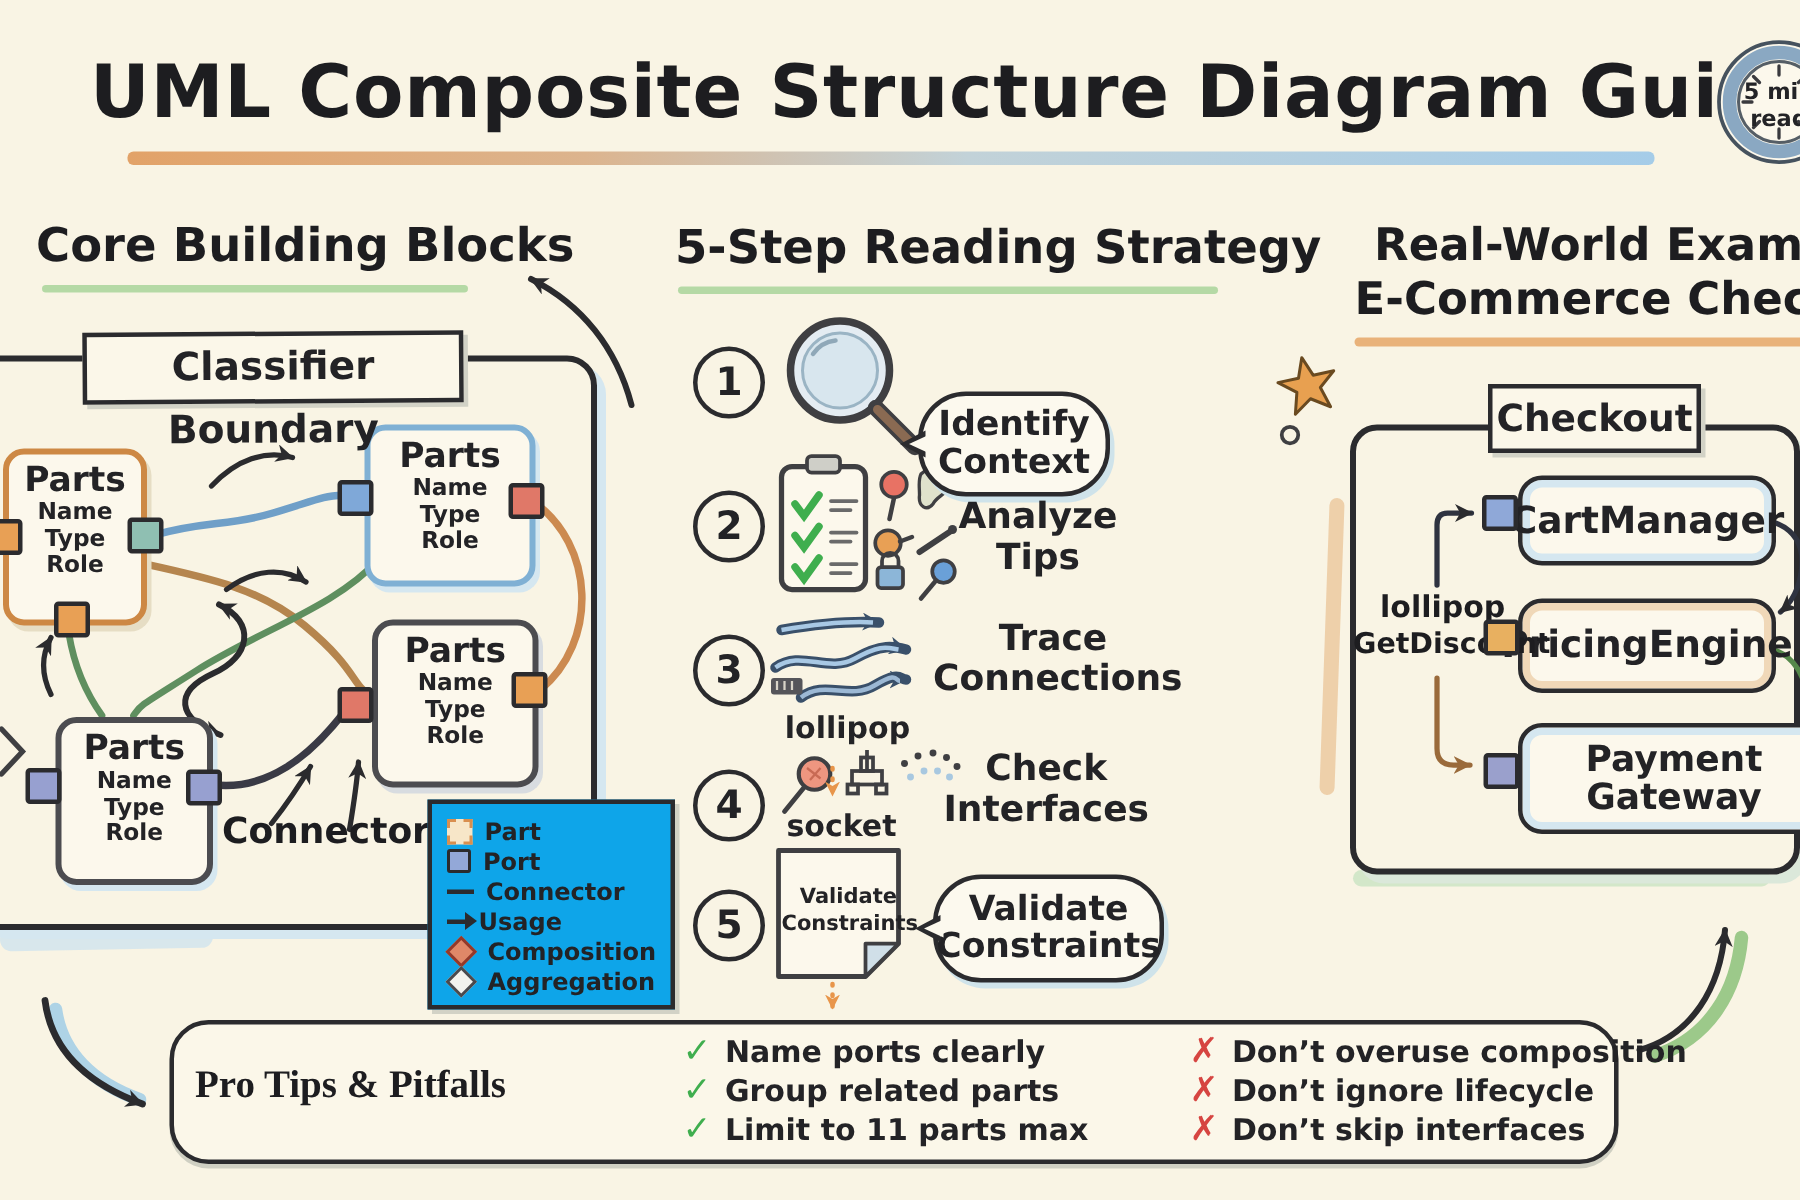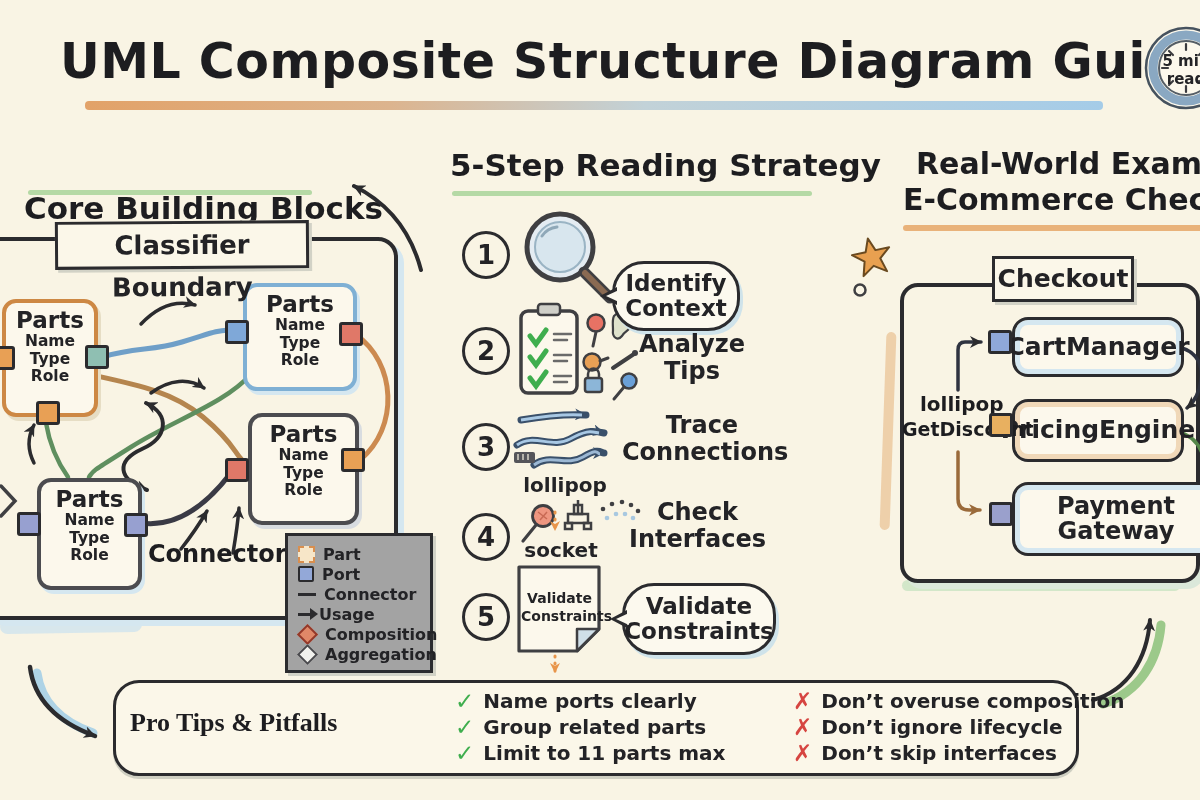--- a/index.html
+++ b/index.html
@@ -28,22 +28,22 @@
     position:absolute;background:#fcf9ee;border:3px solid #2b2b2e;border-radius:32px;
     box-shadow:3px 4px 0 #cfe3ea;display:flex;align-items:center;justify-content:center;
     text-align:center;font-weight:bold;line-height:1.1;z-index:2;
   }
   .bubble::before{content:"";position:absolute;left:-15px;top:50%;margin-top:-9px;
     border-right:17px solid #2b2b2e;border-top:9px solid transparent;border-bottom:9px solid transparent;}
   .bubble::after{content:"";position:absolute;left:-9px;top:50%;margin-top:-6px;
     border-right:13px solid #fcf9ee;border-top:6px solid transparent;border-bottom:6px solid transparent;}
   .step-label{position:absolute;font-weight:bold;text-align:center;line-height:1.12;z-index:2;}
   .legend{
-    position:absolute;left:285px;top:533px;width:132px;background:#a3a3a3;
-    border:3px solid #2b2b2e;box-shadow:3px 3px 0 #d2d2c6;padding:8px 0 6px 10px;z-index:4;
+    position:absolute;left:285px;top:533px;width:132px;background:#0ea5e9;
+    border:3px solid #2b2b2e;box-shadow:3px 3px 0 #d2d2c6;padding:8px 17px 6px 10px;z-index:4;
   }
   .legend-row{display:flex;align-items:center;gap:8px;height:20px;font-size:16px;font-weight:bold;}
   .sw{display:inline-block;flex:none;}
   .sw-part{width:13px;height:13px;border:2px dashed #d98f4f;background:#f7e6c8;}
   .sw-port{width:12px;height:12px;border:2.5px solid #2b2b2e;background:#93a8d8;border-radius:2px;}
   .sw-connector{width:18px;height:0;border-top:3px solid #2b2b2e;}
   .sw-usage{position:relative;width:13px;height:3px;background:#2b2b2e;}
   .sw-usage::after{content:"";position:absolute;right:-7px;top:-4.5px;
     border-left:8px solid #2b2b2e;border-top:6px solid transparent;border-bottom:6px solid transparent;}
   .sw-comp{width:11px;height:11px;background:#e08868;border:2.5px solid #93392a;transform:rotate(45deg);margin:0 2px;}
@@ -85,21 +85,21 @@
         <line x1="35" y1="27" x2="39" y2="31"></line>
           <line x1="65" y1="57" x2="69" y2="61"></line>
         <line x1="69" y1="27" x2="65" y2="31"></line>
           <line x1="39" y1="57" x2="35" y2="61"></line>
       </g>
       <text x="52" y="42" text-anchor="middle" font-size="15" font-weight="bold" fill="#232326">5 min</text>
       <text x="52" y="60" text-anchor="middle" font-size="15" font-weight="bold" fill="#232326">read</text>
     </g>
   </svg>
 
-  <div class="abs hd" style="left:24px;top:146px;font-size:31px;margin-top:44px;">Core Building Blocks</div>
+  <div class="abs hd" style="left:24px;top:146px;font-size:31px;">Core Building Blocks</div>
   <div class="underline" style="left:28px;top:190px;width:284px;height:5px;background:#b5d9a5;"></div>
 
   <div class="abs hd" style="left:450px;top:147px;font-size:31px;">5-Step Reading Strategy</div>
   <div class="underline" style="left:452px;top:191px;width:360px;height:5px;background:#b5d9a5;"></div>
 
   <div class="abs hd" style="left:916px;top:146px;font-size:30px;">Real-World Example</div>
   <div class="abs hd" style="left:903px;top:182px;font-size:30px;">E-Commerce Checkout</div>
   <div class="underline" style="left:903px;top:225px;width:300px;height:6px;background:#e9b27a;"></div>
 
   <div class="boundary" style="left:-20px;top:237px;width:410px;height:375px;border-radius:20px;box-shadow:6px 6px 0 #d5e7f0;"></div>
@@ -331,21 +331,21 @@
 
   <div class="bubble" style="left:612px;top:218px;width:122px;height:64px;font-size:23px;margin-top:43px;">Identify Context</div>
 
   <div class="step-label" style="left:622px;top:331px;width:140px;font-size:24px;">Analyze Tips</div>
   <div class="step-label" style="left:622px;top:412px;width:160px;font-size:24px;text-align:center;">Trace Connections</div>
   <div class="step-label" style="left:615px;top:499px;width:165px;font-size:24px;">Check Interfaces</div>
 
   <div class="step-label" style="left:520px;top:474px;width:90px;font-size:20px;">lollipop</div>
   <div class="step-label" style="left:516px;top:539px;width:90px;font-size:20px;">socket</div>
 
-  <div class="step-label" style="left:521px;top:589px;width:77px;font-size:14px;line-height:1.3;">
+  <div class="step-label" style="left:521px;top:589px;width:77px;font-size:14px;line-height:1.3;text-align:right;">
     <div>Validate</div>
     <div>Constraints</div>
   </div>
 
   <div class="bubble" style="left:622px;top:583px;width:148px;height:66px;font-size:23px;">Validate Constraints</div>
 
   <div class="rw-box" style="left:1012px;top:317px;width:166px;height:54px;font-size:25px;box-shadow:inset 0 0 0 5px #d5e7f0;">CartManager</div>
   <div class="rw-box" style="left:1012px;top:399px;width:166px;height:57px;font-size:25px;box-shadow:inset 0 0 0 5px #f0d8b8;">PricingEngine</div>
   <div class="rw-box" style="left:1012px;top:482px;width:166px;height:68px;font-size:24px;box-shadow:inset 0 0 0 5px #d5e7f0;padding:0 18px;">Payment Gateway</div>
 

